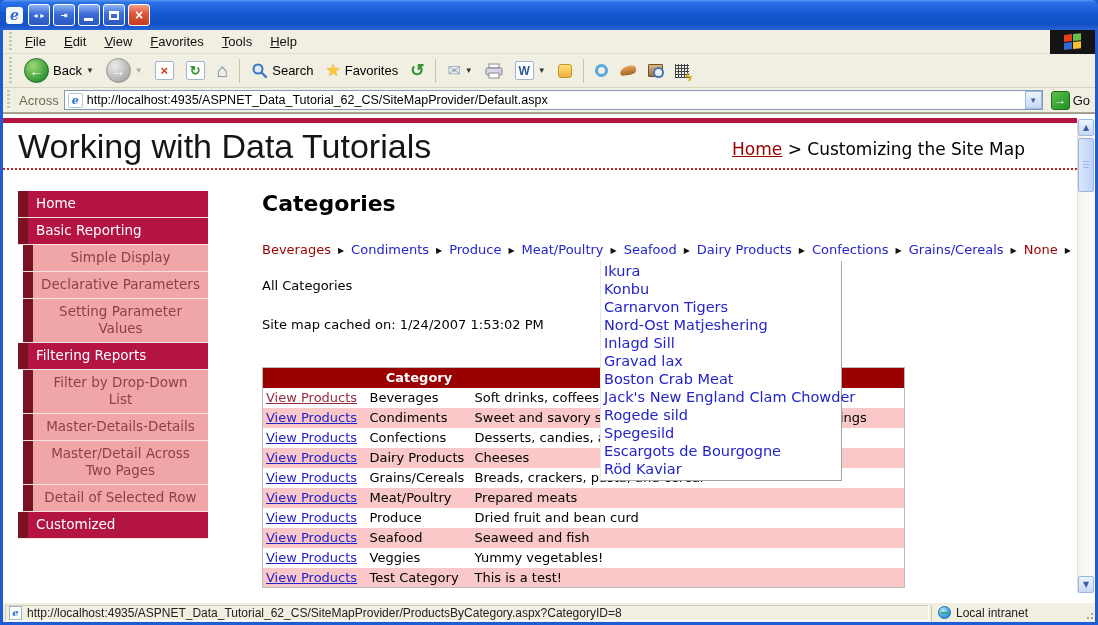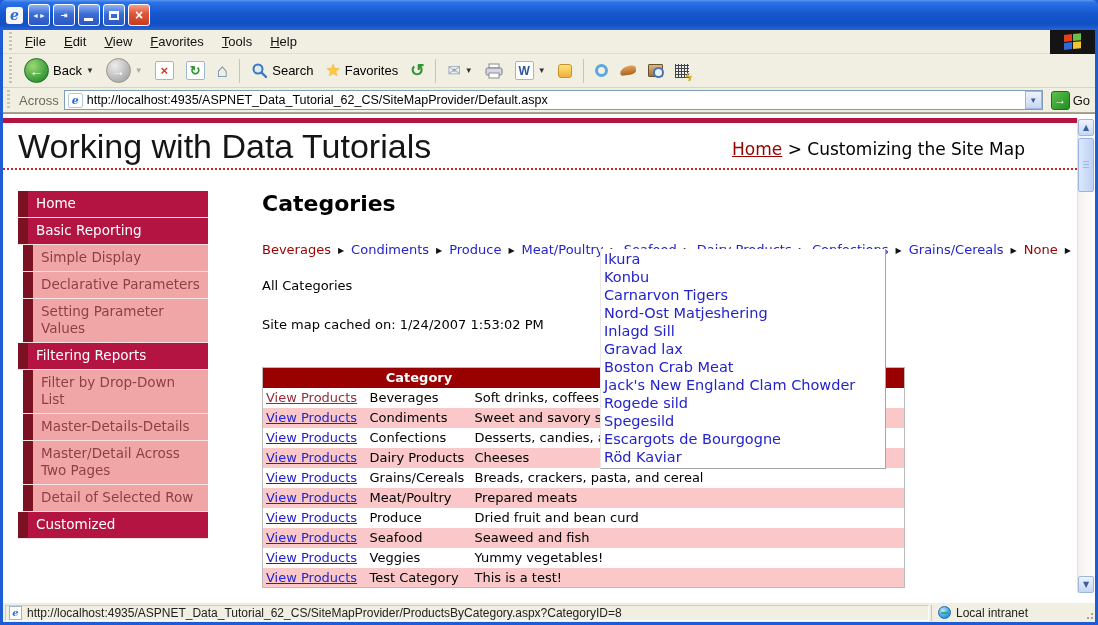--- a/index.html
+++ b/index.html
@@ -110,21 +110,21 @@
   .breadcrumb { position:absolute; right:52px; top:16px; font-size:17px; font-weight:normal; color:#000; }
   .breadcrumb a { color:#990000; text-decoration:underline; }
 
   
   .sidebar { position:absolute; left:15px; top:77px; width:190px; font-size:13.5px; }
   .side-item { display:flex; border-bottom:1px solid #F2E2E2; cursor:default; }
   .side-item .strip { width:10px; background:#7A1224; flex:none; }
   .side-item .slbl { flex:1; padding:4px 8px 5px; line-height:17px; }
   .side-item.lvl1 { background:#B41442; color:#fff; }
   .side-item.lvl1 .slbl { background:#B41442; }
-  .side-item.lvl2 { margin-left:5px; color:#8E3F46; }
+  .side-item.lvl2 { margin-left:5px; color:#8E3F46;text-align:center; }
   .side-item.lvl2 .slbl { background-color:#F0A6A6;
     background-image:radial-gradient(circle,#F7BFBF 22%,transparent 23%);
     background-size:4px 4px; }
 
   
   .main { position:absolute; left:259px; top:77px; width:660px; }
   .main h2 { font-size:22px; font-weight:bold; color:#000; line-height:26px;
     font-family:"DejaVu Sans", sans-serif; }
   .catmenu { margin-top:25px; font-size:13px; white-space:nowrap; }
   .catmenu a { color:#2323CC; text-decoration:none; }
@@ -138,21 +138,21 @@
   table.cats col.c1 { width:104px; } table.cats col.c2 { width:105px; } table.cats col.c3 { width:433px; }
   table.cats th { background:#990000; color:#fff; font-weight:bold; height:20px;
     text-align:center; padding:1px 3px; }
   table.cats td { height:20px; padding:1px 3px; white-space:nowrap; overflow:hidden; color:#000; }
   table.cats tr.alt td { background-color:#FAC8C8;
     background-image:radial-gradient(circle,#EFA3A3 22%,transparent 23%); background-size:4px 4px; }
   a.view { color:#2323CC; text-decoration:underline; }
   a.view.visited { color:#992B3B; }
 
   
-  .flyout { position:absolute; left:597px; top:135px; width:286px; background:#fff;
+  .flyout { position:absolute; left:597px; top:147px; width:242px; background:#fff;
     border-right:1px solid #A5A5A5; border-bottom:1px solid #A5A5A5; border-left:1px solid #E8E8E8;
     padding:1px 0 2px 3px; z-index:5; }
   .fly-item { display:block; color:#2323CC; text-decoration:none; font-size:14.5px;
     line-height:18px; white-space:nowrap; }
 
   
   .vscroll { position:absolute; top:5px; right:1px; width:17px; bottom:9px;
     background:linear-gradient(90deg,#F4F2ED,#FDFDFC); border-left:1px solid #E4E2D8; }
   .sb-btn { position:absolute; left:0; width:16px; height:17px; border:1px solid #9DB8E0;
     border-radius:2px; background:linear-gradient(180deg,#EDF3FC,#C7D7F3); color:#3B5E9E;

